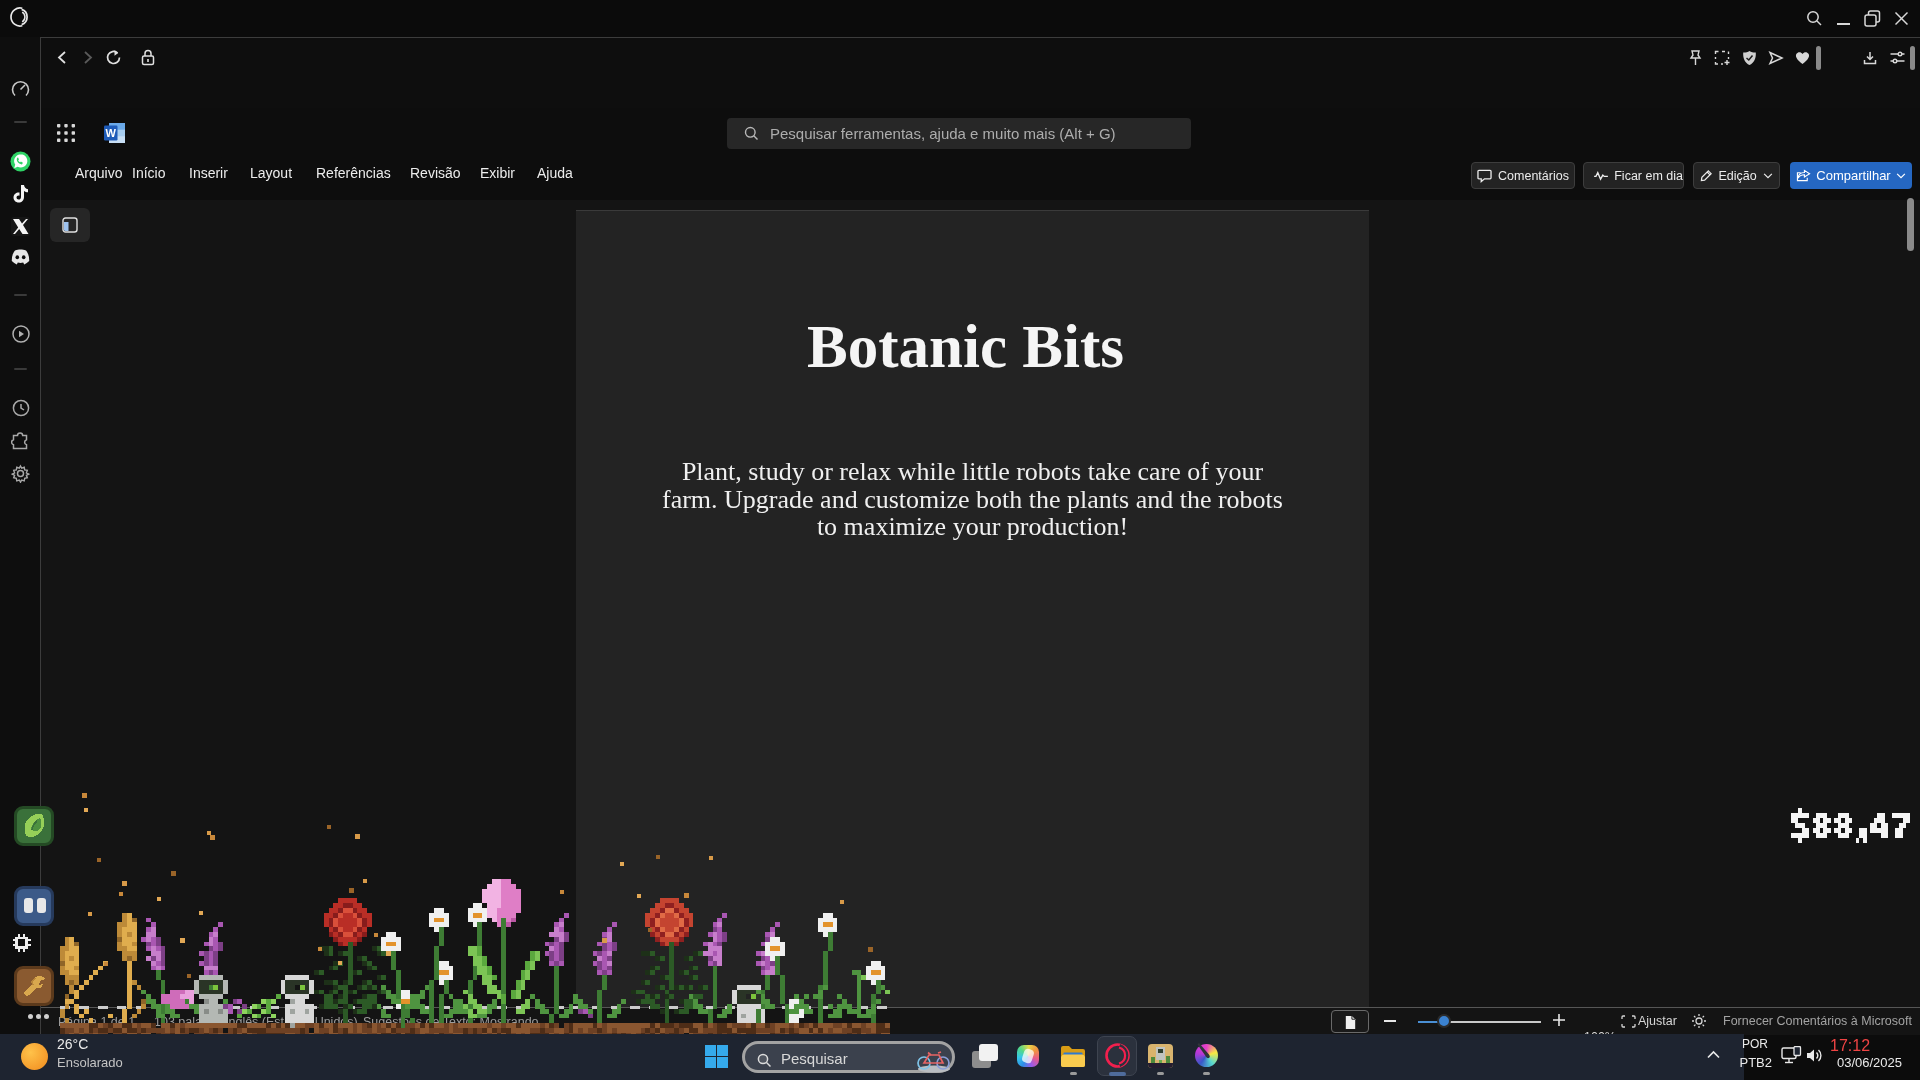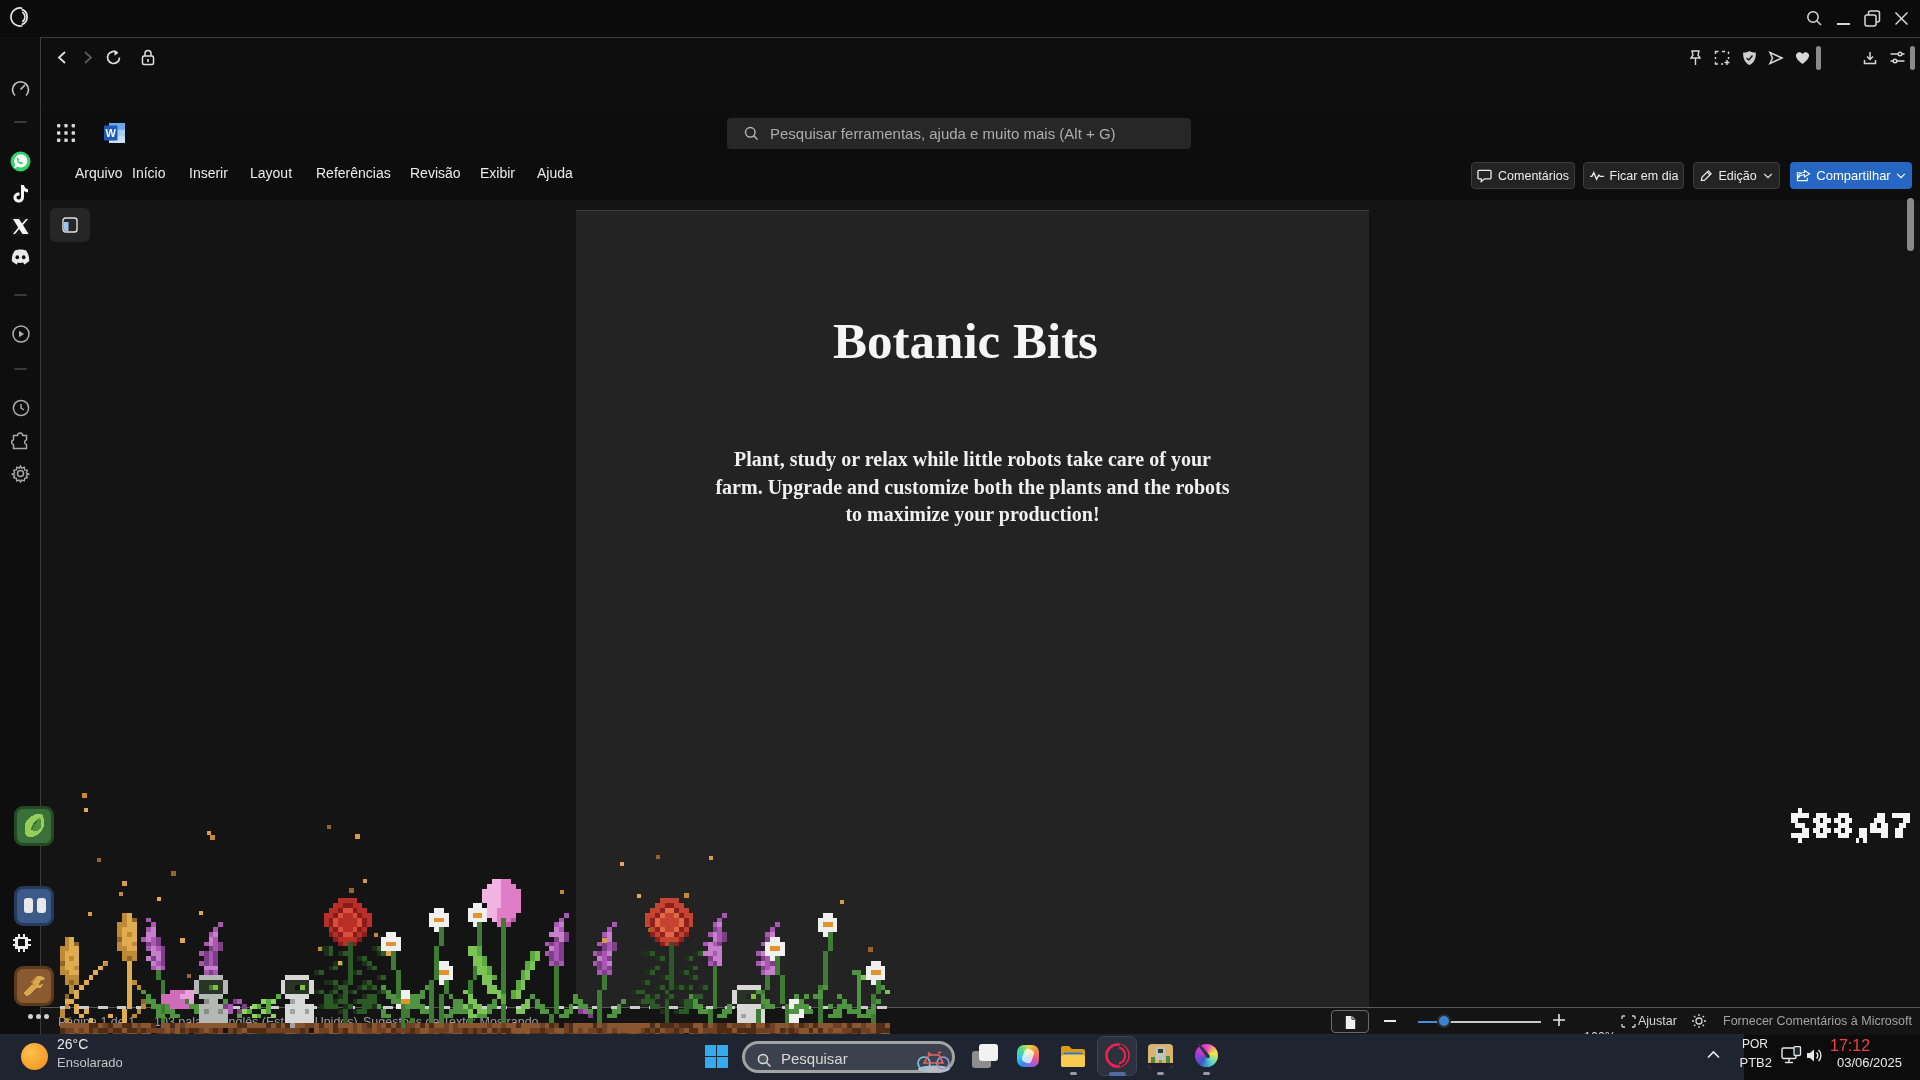--- a/index.html
+++ b/index.html
@@ -174,21 +174,21 @@
         <span class="abs" style="left:369px;">Revisão</span>
         <span class="abs" style="left:439px;">Exibir</span>
         <span class="abs" style="left:496px;">Ajuda</span>
     </div>
 
     <div class="abs" style="left:1430px;top:54px;width:104px;height:27px;background:#232323;border:1px solid #3d3d3d;border-radius:4px;display:flex;align-items:center;justify-content:center;font-size:12.5px;color:#ececec;">
       <svg width="15" height="14" viewBox="0 0 16 15" style="margin-right:6px;flex:none;">
         <path d="M 2 1.5 L 14 1.5 Q 15 1.5 15 2.5 L 15 9.5 Q 15 10.5 14 10.5 L 8 10.5 L 4.5 13.5 L 4.5 10.5 L 2 10.5 Q 1 10.5 1 9.5 L 1 2.5 Q 1 1.5 2 1.5 Z" fill="none" stroke="#ececec" stroke-width="1.4"></path>
       </svg>Comentários
     </div>
-    <div class="abs" style="left:1542px;top:54px;width:101px;height:27px;background:#232323;border:1px solid #3d3d3d;border-radius:4px;display:flex;align-items:center;justify-content:center;font-size:12.5px;color:#ececec;">
+    <div class="abs" style="left:1542px;top:54px;width:101px;height:27px;background:#232323;border:1px solid #3d3d3d;border-radius:4px;display:flex;align-items:center;justify-content:flex-end;font-size:12.5px;color:#ececec;">
       <svg width="16" height="11" viewBox="0 0 17 12" style="margin-right:5px;flex:none;">
         <path d="M 1 7 L 3 7 L 5 3 L 8 10 L 10.5 5.5 L 12 7 L 16 7" fill="none" stroke="#ececec" stroke-width="1.5"></path>
       </svg>Ficar em dia
     </div>
     <div class="abs" style="left:1652px;top:54px;width:87px;height:27px;background:#232323;border:1px solid #3d3d3d;border-radius:4px;display:flex;align-items:center;justify-content:center;font-size:12.5px;color:#ececec;">
       <svg width="13" height="13" viewBox="0 0 14 14" style="margin-right:5px;flex:none;">
         <path d="M 9 2 L 12 5 L 5 12 L 1.5 12.5 L 2 9 Z M 8 3.5 L 10.5 6" fill="none" stroke="#ececec" stroke-width="1.3"></path>
       </svg>Edição
       <svg width="10" height="6" viewBox="0 0 11 7" style="margin-left:6px;flex:none;">
           <path d="M 1 1 L 5.5 5.5 L 10 1" fill="none" stroke="#ececec" stroke-width="1.4"></path>
@@ -207,22 +207,22 @@
     <div class="abs" style="left:0;top:92px;width:1879px;height:807px;background:#141414;">
 
       <div class="abs" style="left:9px;top:8px;width:40px;height:34px;background:#262626;border-radius:6px;">
         <svg class="abs" style="left:12px;top:9px;" width="16" height="16" viewBox="0 0 16 16">
           <rect x="1" y="1" width="14" height="14" rx="2.5" fill="none" stroke="#e0e0e0" stroke-width="1.4"></rect>
           <path d="M 2 5 L 6.5 5 L 6.5 14 L 3.5 14 Q 2 14 2 12.5 Z" fill="#9fc3ef"></path>
         </svg>
       </div>
 
       <div class="abs" style="left:535px;top:10px;width:793px;height:797px;background:#232323;border-top:1px solid #3a3a3a;">
-        <div id="doctitle" style="position:relative;left:-7px;margin-top:101px;text-align:center;font-family:'Liberation Serif',serif;font-weight:bold;font-size:51px;color:#f5f5f5;">Botanic Bits</div>
-        <div id="docpara" style="margin-top:76px;text-align:center;font-family:'Liberation Serif',serif;font-weight:bold;font-size:20px;line-height:27.5px;color:#f0f0f0;">
+        <div id="doctitle" style="position:relative;left:-7px;margin-top:101px;text-align:center;font-family:'Liberation Serif',serif;font-weight:bold;font-size:61px;color:#f5f5f5;">Botanic Bits</div>
+        <div id="docpara" style="margin-top:76px;text-align:center;font-family:'Liberation Serif',serif;font-weight:normal;font-size:26px;line-height:27.5px;color:#f0f0f0;">
           Plant, study or relax while little robots take care of your<br>farm. Upgrade and customize both the plants and the robots<br>to maximize your production!
         </div>
       </div>
     </div>
 
     <div class="abs" style="left:0;top:899px;width:1879px;height:28px;background:#141414;border-top:1px solid #565656;font-size:12.5px;color:#9d9d9d;">
       <div class="abs" style="left:17px;top:7px;">Página 1 de 1</div>
       <div class="abs" style="left:113px;top:7px;">103 palavras</div>
       <div class="abs" style="left:184px;top:7px;">Inglês (Estados Unidos)</div>
       <div class="abs" style="left:322px;top:7px;">Sugestões de Texto: Mostrando</div>

